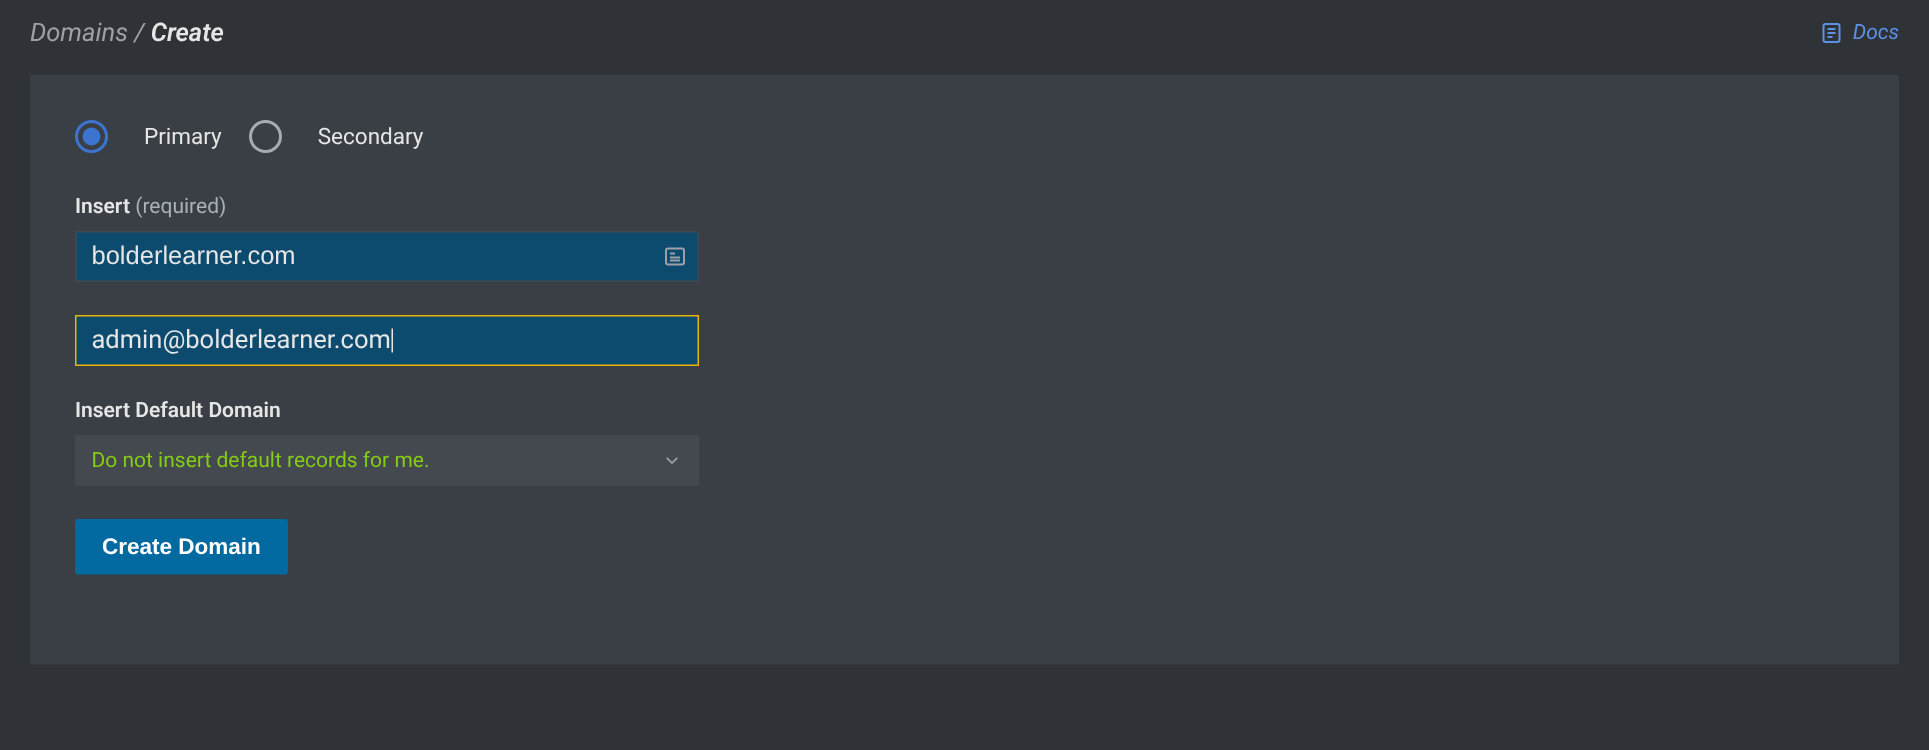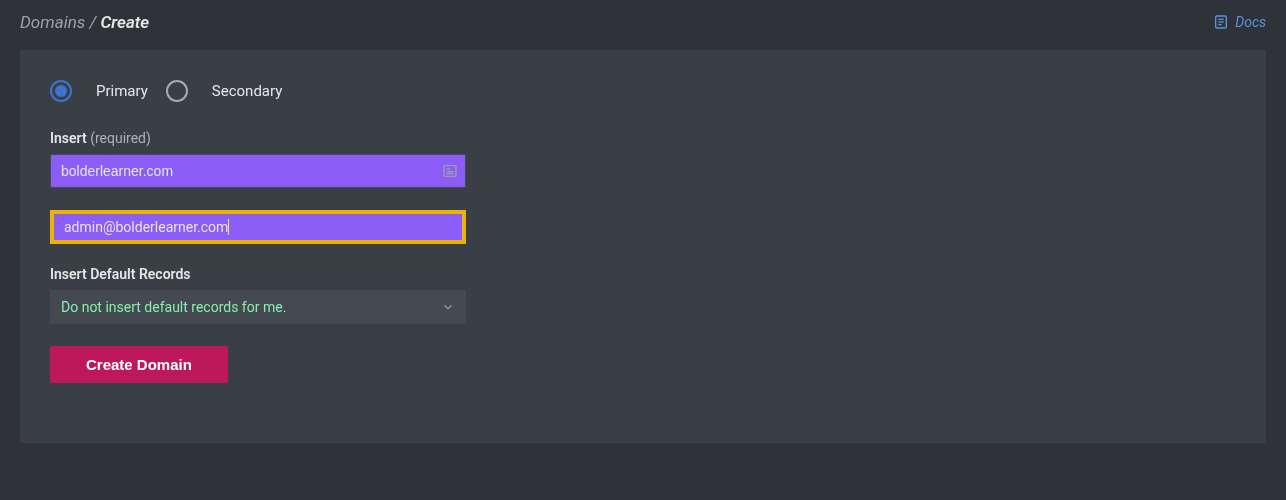--- a/index.html
+++ b/index.html
@@ -68,67 +68,67 @@
     font-size: 14px;
     color: #e6e6e6;
     margin-bottom: 8px;
     display: block;
     font-weight: 600;
   }
   .field-label .req { font-weight: 400; color: #aab0b7; }
   .text-input {
     width: 416px;
     height: 34px;
-    background: #8b5cf6;
+    background: #0c4a6e;
     border: 1px solid #44484f;
     color: #e6e6e6;
-    font-size: 14px;
+    font-size: 17px;
     padding: 0 10px;
     outline: none;
     position: relative;
   }
   .input-wrap { position: relative; width: 416px; }
   .input-suffix-icon {
     position: absolute;
     right: 8px; top: 50%; transform: translateY(-50%);
     width: 16px; height: 16px;
     color: #9da0a5;
   }
   .text-input.focused {
-    border: 4px solid #eab308;
+    border: 1px solid #eab308;
   }
   .select-wrap { position: relative; width: 416px; }
   .select-box {
     width: 416px;
     height: 34px;
     background: #44484f;
     border: 1px solid #44484f;
-    color: #86efac;
+    color: #84cc16;
     font-size: 14px;
     padding: 0 10px;
     display: flex; align-items: center; justify-content: space-between;
     cursor: pointer;
   }
   .chevron {
     width: 14px; height: 14px;
     stroke: #9da0a5;
     fill: none;
   }
   .help-text {
     font-size: 14px;
     color: #aab0b7;
     margin-bottom: 28px;
   }
   .primary-btn {
-    background: #be185d;
+    background: #0369a1;
     color: #fff;
     font-size: 15px;
     font-weight: 600;
     border: none;
-    padding: 10px 36px;
+    padding: 10px 18px;
     cursor: pointer;
     border-radius: 2px;
   }
   .caret {
     display:inline-block;
     width:1px; height:16px;
     background:#e6e6e6;
     vertical-align:middle;
     margin-left:0px;
   }
@@ -188,21 +188,21 @@
     <div class="input-wrap" style="display:flex;align-items:center;">
       <div class="text-input focused" style="display:flex;align-items:center;">
         <span>admin@bolderlearner.com</span>
           <span class="caret"></span>
       </div>
     </div>
   </div>
 
   <div class="form-group">
     <label class="field-label">
-      <span>Insert Default Records</span>
+      <span>Insert Default Domain</span>
     </label>
     <div class="select-wrap">
       <div class="select-box">
         <span>Do not insert default records for me.</span>
         <svg class="chevron" viewBox="0 0 24 24" stroke-width="2">
             <polyline points="6 9 12 15 18 9"></polyline>
           </svg>
       </div>
     </div>
   </div>

